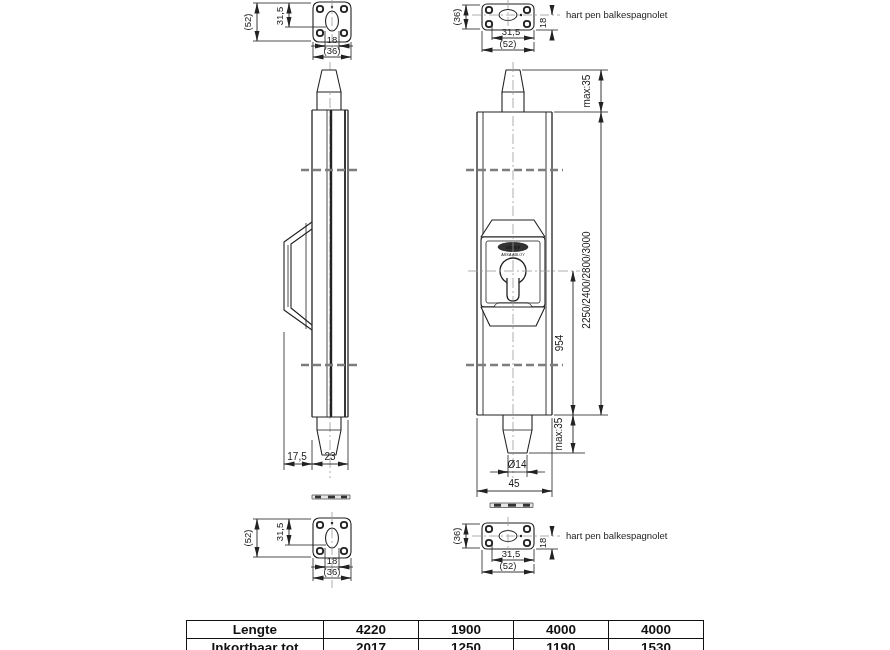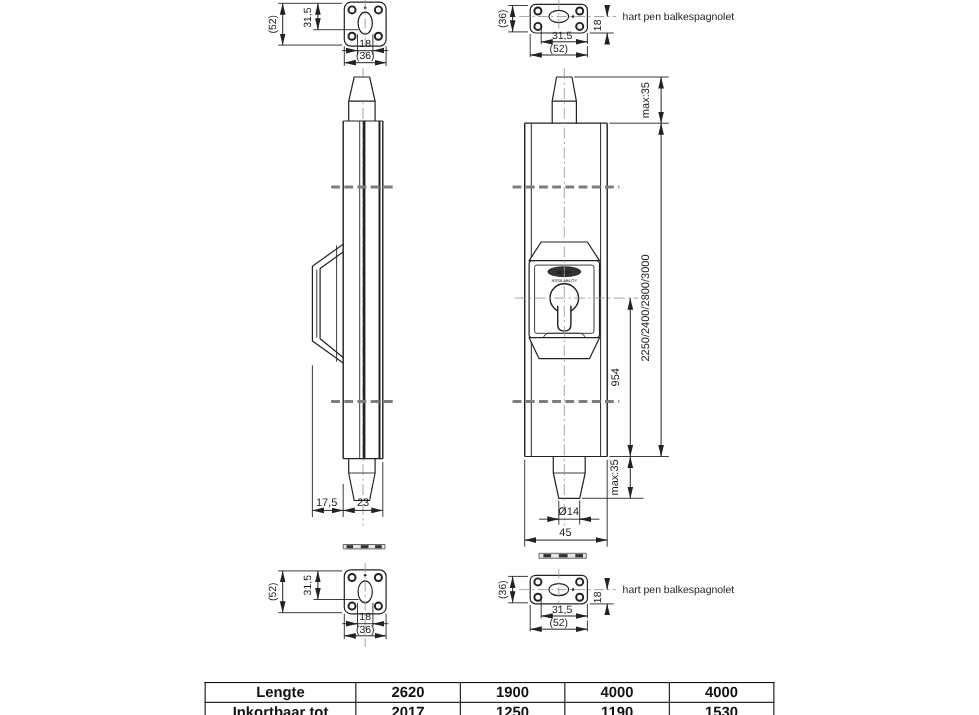--- a/index.html
+++ b/index.html
@@ -288,21 +288,21 @@
   <colgroup>
     <col class="lbl">
         <col class="val">
         <col class="val">
         <col class="val">
         <col class="val">
   </colgroup>
   <tbody>
     <tr>
       <td>Lengte</td>
-      <td>2620</td>
+      <td>4220</td>
       <td>1900</td>
       <td>4000</td>
       <td>4000</td>
     </tr>
     <tr>
       <td>Inkortbaar tot</td>
       <td>2017</td>
       <td>1250</td>
       <td>1190</td>
       <td>1530</td>

